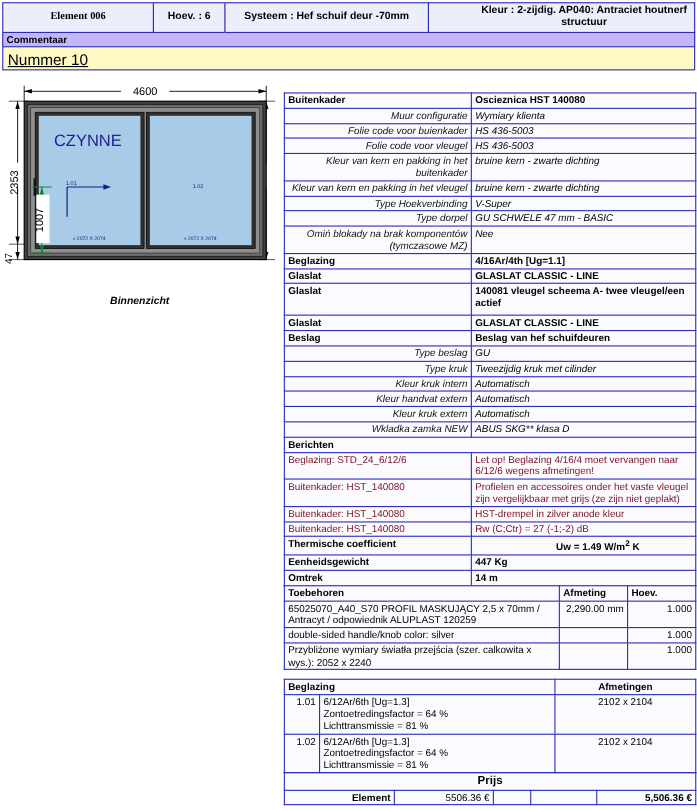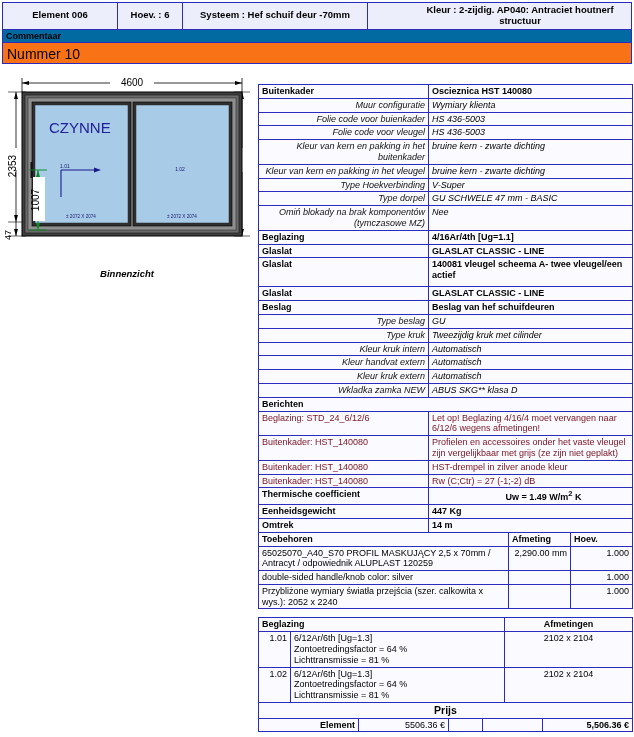--- a/index.html
+++ b/index.html
@@ -15,34 +15,34 @@
 
   
   .hdr{display:flex;width:630px;margin:2px 0 0 2px;}
   .hdr-cell{
     background:#eceefb;border:1px solid #2b2bbd;
     display:flex;align-items:center;justify-content:center;
     text-align:center;font-weight:bold;font-size:9.5px;
     padding:2px 3px;box-sizing:border-box;min-height:26px;
     line-height:1.15;
   }
-  .hdr-el{width:116px;}
+  .hdr-el{width:138px;font-family:Liberation Serif, serif;}
   .hdr-hoev{width:66px;margin-left:-1px;}
   .hdr-sys{width:186px;margin-left:-1px;}
   .hdr-kleur{flex:1;margin-left:-1px;padding-left:44px;}
 
   .cmt-label{
     width:630px;margin:-1px 0 0 2px;box-sizing:border-box;
-    background:#0369a1;border:1px solid #2b2bbd;
+    background:#c4b5fd;border:1px solid #2b2bbd;
     font-weight:bold;font-size:9px;padding:1px 3px;
   }
   .cmt-val{
     width:630px;margin:-1px 0 0 2px;box-sizing:border-box;
-    background:#f97316;border:1px solid #2b2bbd;
-    font-size:14px;padding:2px 4px;height:22px;line-height:18px;
+    background:#fef9c3;border:1px solid #2b2bbd;
+    font-size:14px;padding:2px 4px;height:22px;line-height:18px;text-decoration:underline;
   }
 
   
   .draw-wrap{position:absolute;left:2px;top:68px;width:250px;height:230px;}
   svg.draw{display:block;}
   .dimtxt{font-family:"Liberation Sans",sans-serif;font-size:10px;fill:#000;}
   .dimtxt-sm{font-family:"Liberation Sans",sans-serif;font-size:9px;fill:#000;}
   .glasslbl{font-family:"Liberation Sans",sans-serif;font-size:4.6px;fill:#1a1a6e;}
   .sashnum{font-family:"Liberation Sans",sans-serif;font-size:5px;fill:#1a1a6e;}
   .czynne{font-family:"Liberation Sans",sans-serif;font-size:15px;fill:#20209a;}

